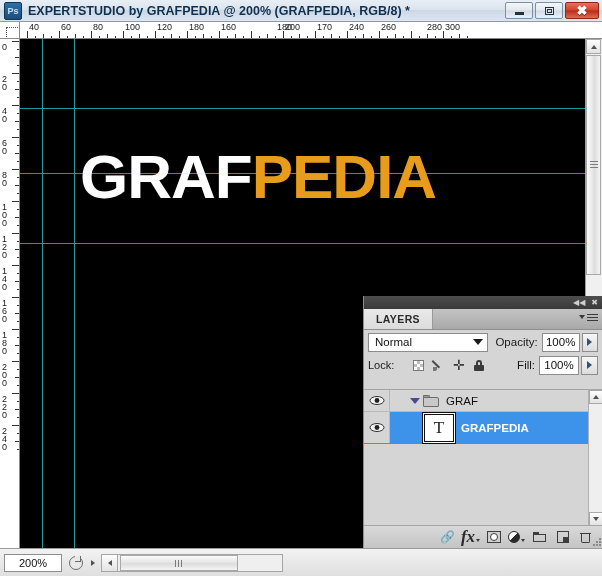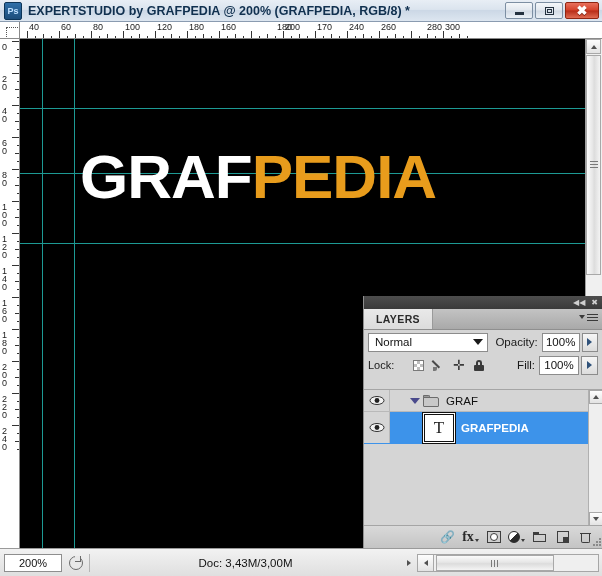--- a/index.html
+++ b/index.html
@@ -315,21 +315,21 @@
 
   .panel-footer{
     position:absolute;left:0;bottom:0;width:239px;height:23px;
     background:linear-gradient(to bottom,#d9d9d9,#c4c4c4);
     border-top:1px solid #a5a5a5;box-sizing:border-box;
     display:flex;align-items:center;justify-content:flex-end;
     padding-right:6px;
   }
   .fbtn{width:23px;height:20px;display:flex;align-items:center;justify-content:center;}
   .ic-link{font-size:12px;color:#3d3d3d;font-family:"DejaVu Sans",sans-serif;}
-  .ic-fx{font-family:"Liberation Serif","DejaVu Serif",serif;font-weight:bold;font-size:14px;color:#2a2a2a;}
+  .ic-fx{font-family:"Liberation Serif","DejaVu Serif",serif;font-style:italic;font-weight:bold;font-size:17px;color:#2a2a2a;}
   .ic-mask{width:14px;height:12px;border:1px solid #3d3d3d;box-sizing:border-box;display:flex;align-items:center;justify-content:center;background:#cfcfcf;}
   .ic-mask i{width:8px;height:8px;border-radius:50%;background:#fff;border:1px solid #3d3d3d;box-sizing:border-box;display:block;}
   .ic-adj{width:12px;height:12px;border-radius:50%;border:1px solid #2a2a2a;background:linear-gradient(135deg,#fff 0 50%,#2a2a2a 50% 100%);box-sizing:border-box;}
   .ic-folder{width:13px;height:10px;position:relative;}
   .ic-folder:before{content:"";position:absolute;left:0;top:0;width:6px;height:2px;background:#3d3d3d;}
   .ic-folder:after{content:"";position:absolute;left:0;top:2px;width:13px;height:8px;border:1px solid #3d3d3d;box-sizing:border-box;}
   .ic-new{width:12px;height:12px;border:1px solid #3d3d3d;box-sizing:border-box;position:relative;}
   .ic-new:after{content:"";position:absolute;right:0;bottom:0;width:5px;height:5px;background:#3d3d3d;}
   .ic-trash{width:11px;height:12px;position:relative;}
   .ic-trash:before{content:"";position:absolute;left:0;top:2px;width:11px;height:1px;background:#3d3d3d;}
@@ -703,21 +703,20 @@
         <i style="right:0;bottom:6px"></i>
       </div>
     </div>
   </div>
 
   <div class="statusbar">
     <div class="zoom-box">200%</div>
     <div class="sb-icon">
         <span class="circ"></span>
       </div>
-    <div class="doc-info">Doc: 3,43M/3,00M</div>
     <div class="sb-arrow">
         <div class="tri-rt"></div>
       </div>
     <div class="hscroll">
       <div class="arrow">
           <div class="tri-lf"></div>
         </div>
       <div class="hthumb">
         <span class="grip"><i></i><i></i><i></i></span>
       </div>

